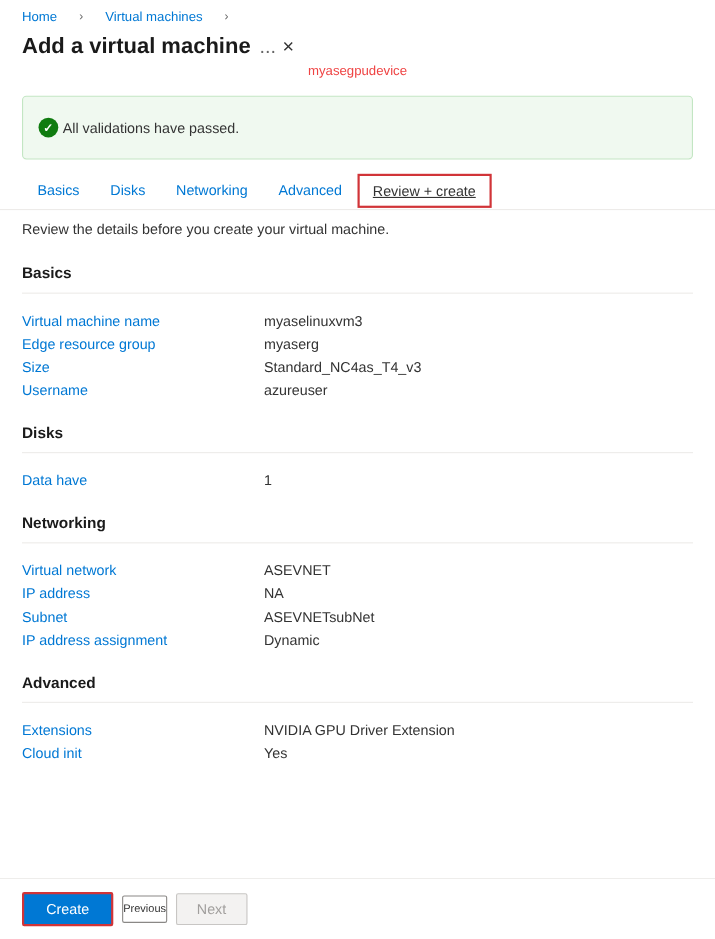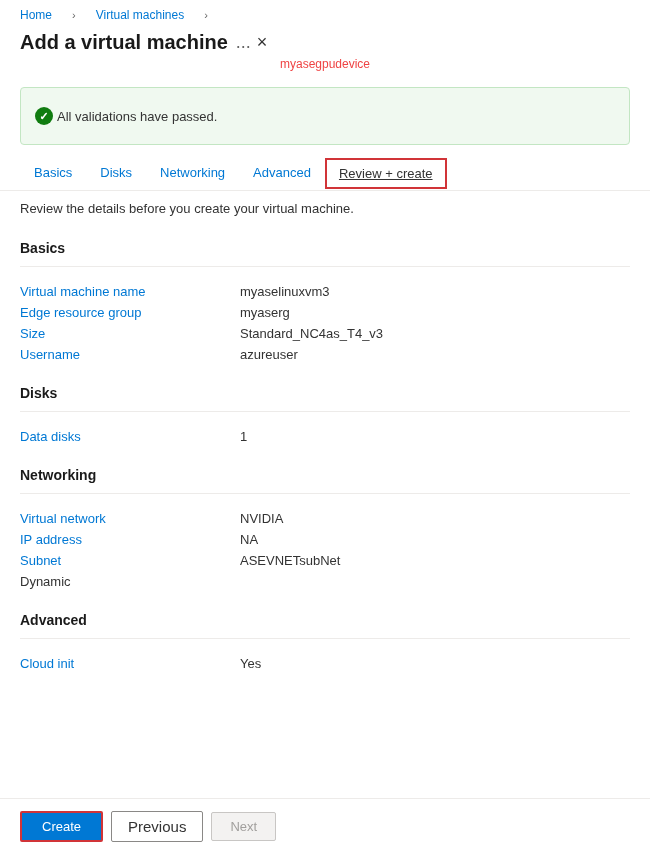--- a/index.html
+++ b/index.html
@@ -176,22 +176,22 @@
       padding: 6px 20px;
       font-size: 13px;
       font-weight: 500;
       cursor: pointer;
       border-radius: 2px;
     }
     .btn-secondary {
       background: #fff;
       color: #333;
       border: 1px solid #8a8886;
-      padding: 6px 16px;
-      font-size: 15px;
+      padding: 6px 0;
+      font-size: 10px;
       cursor: pointer;
       border-radius: 2px;
     }
     .btn-disabled {
       background: #f3f2f1;
       color: #a19f9d;
       border: 1px solid #c8c6c4;
       padding: 6px 18px;
       font-size: 13px;
       cursor: default;
@@ -257,48 +257,53 @@
     <div class="detail-row">
       <span class="detail-label">Username</span>
       <span class="detail-value">azureuser</span>
     </div>
   </div>
 
   <div class="section-heading">Disks</div>
   <div class="divider"></div>
   <div class="detail-table">
     <div class="detail-row">
-      <span class="detail-label">Data disks</span>
+      <span class="detail-label">Data have</span>
       <span class="detail-value">1</span>
     </div>
   </div>
 
   <div class="section-heading">Networking</div>
   <div class="divider"></div>
   <div class="detail-table">
     <div class="detail-row">
       <span class="detail-label">Virtual network</span>
-      <span class="detail-value">NVIDIA</span>
+      <span class="detail-value">ASEVNET</span>
     </div>
     <div class="detail-row">
       <span class="detail-label">IP address</span>
       <span class="detail-value">NA</span>
     </div>
     <div class="detail-row">
       <span class="detail-label">Subnet</span>
       <span class="detail-value">ASEVNETsubNet</span>
     </div>
     <div class="detail-row">
+      <span class="detail-label">IP address assignment</span>
       <span class="detail-value">Dynamic</span>
     </div>
   </div>
 
   <div class="section-heading">Advanced</div>
   <div class="divider"></div>
   <div class="detail-table">
+    <div class="detail-row">
+      <span class="detail-label">Extensions</span>
+      <span class="detail-value">NVIDIA GPU Driver Extension</span>
+    </div>
     <div class="detail-row">
       <span class="detail-label">Cloud init</span>
       <span class="detail-value">Yes</span>
     </div>
   </div>
 
 </div>
 
 <div class="footer">
   <button class="btn-create">Create</button>

